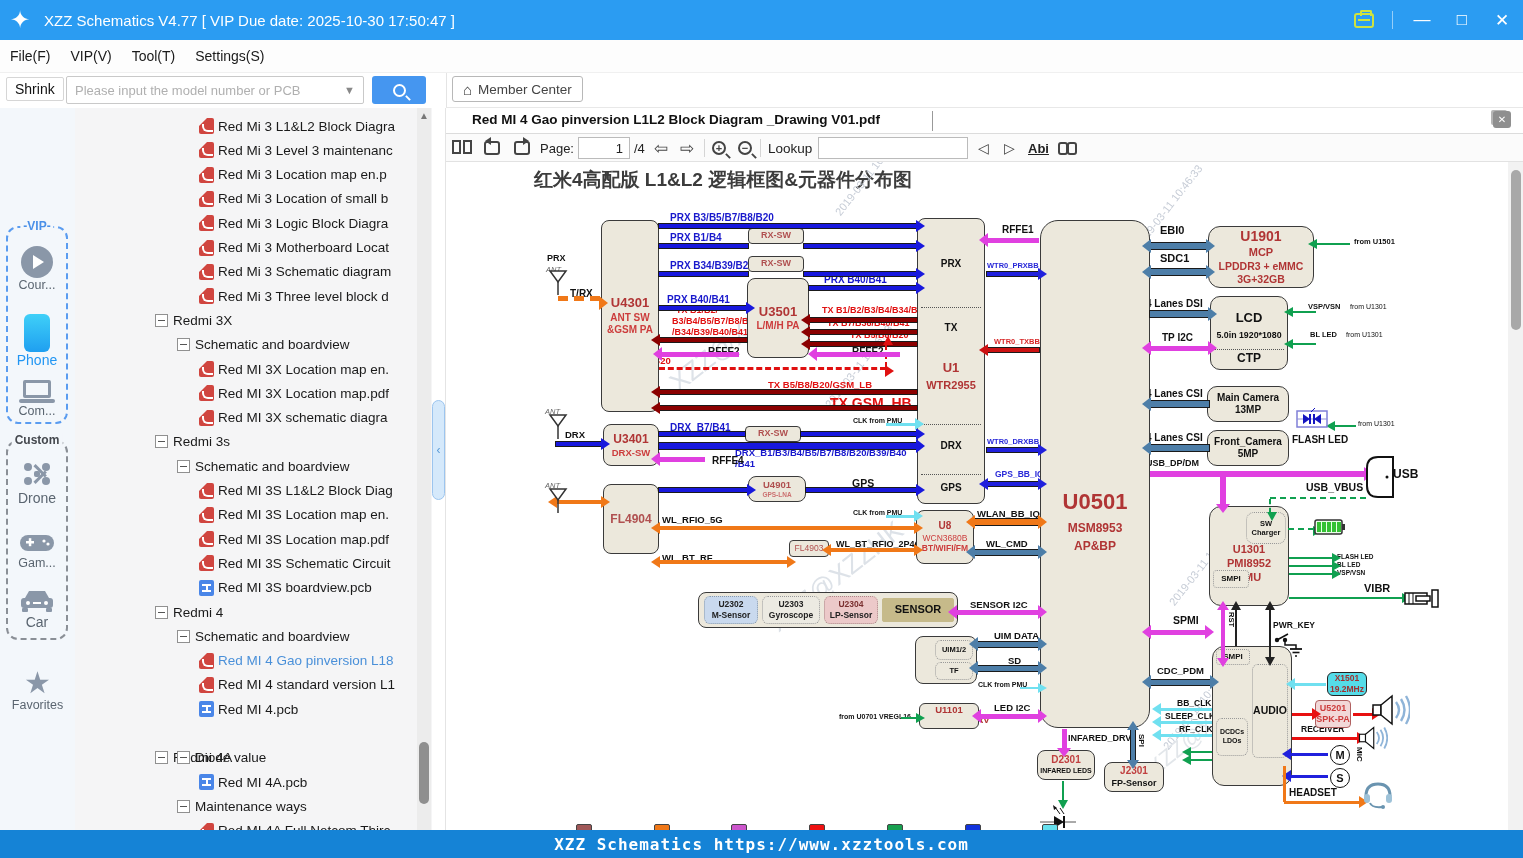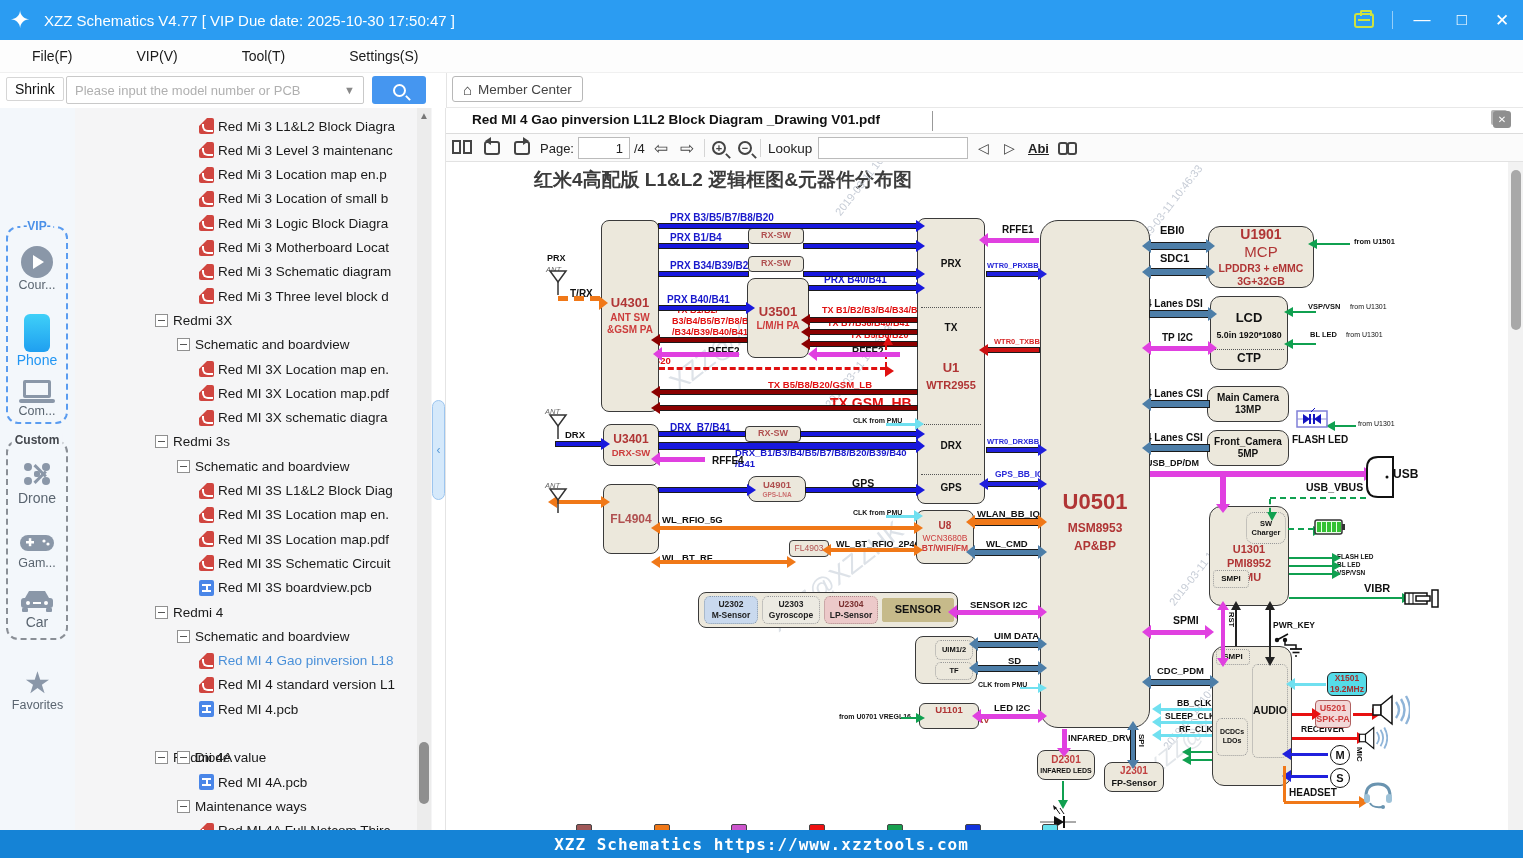--- a/index.html
+++ b/index.html
@@ -11,21 +11,21 @@
 #logo{font-size:24px;margin:0 14px 0 10px;color:#fff}
 #title-text{font-size:15px}
 .winbtns{position:absolute;right:10px;top:0;height:40px;display:flex;align-items:center;gap:18px;color:#fff}
 .wb{font-size:17px;width:22px;text-align:center;cursor:default}
 .briefcase{width:20px;height:15px;border:2px solid #cfe23e;border-radius:3px;position:relative}
 .briefcase:before{content:"";position:absolute;left:4px;top:-5px;width:8px;height:4px;border:2px solid #cfe23e;border-bottom:none;border-radius:2px 2px 0 0}
 .briefcase:after{content:"";position:absolute;left:2px;top:4px;width:12px;height:2px;background:#cfe23e}
 .vsep{width:1px;height:18px;background:rgba(255,255,255,.5)}
 
 #menubar{position:absolute;left:0;top:40px;width:1523px;height:33px;background:#fdfdfd;display:flex;align-items:center;border-bottom:1px solid #f0f0f0}
-.menu-item{font-size:14px;color:#1a1a1a;padding:0 32px}
+.menu-item{font-size:14px;color:#1a1a1a;padding:0 10px}
 
 #searchrow{position:absolute;left:0;top:73px;width:446px;height:35px;background:#fff}
 #shrink{position:absolute;left:6px;top:4px;font-size:14px;color:#111;border:1px solid #d6d6d6;background:#fff;padding:3px 8px;border-radius:2px}
 #searchbox{position:absolute;left:66px;top:3px;width:298px;height:28px;border:1px solid #c9c9c9;border-radius:2px;background:#fff;display:flex;align-items:center}
 #searchbox input{border:none;outline:none;flex:1;font-size:13px;padding:0 8px;color:#333;font-family:"Liberation Sans",sans-serif}
 #searchbox input::placeholder{color:#b0b0b0}
 .chev{color:#888;font-size:11px;margin-right:8px}
 #searchbtn{position:absolute;left:372px;top:3px;width:54px;height:28px;background:#4596f0;border-radius:3px;display:flex;align-items:center;justify-content:center}
 .mag{width:13px;height:13px;border:2px solid #fff;border-radius:50%;position:relative}
 .mag:after{content:"";position:absolute;left:10px;top:11px;width:6px;height:2px;background:#fff;transform:rotate(45deg)}
@@ -574,21 +574,21 @@
         <div class="blk" style="left: 591px; top: 588px; width: 58px; height: 30px; border-color: rgb(58, 58, 58); border-radius: 8px;">
           <span class="bl" style="font-size: 10px; color: rgb(192, 64, 64); font-weight: bold;">D2301</span>
           <span class="bl" style="font-size: 7px; color: rgb(17, 17, 17); font-weight: bold;">INFARED LEDS</span>
         </div>
         <div class="blk" style="left: 658px; top: 600px; width: 60px; height: 30px; border-color: rgb(58, 58, 58); border-radius: 8px;">
           <span class="bl" style="font-size: 10px; color: rgb(192, 64, 64); font-weight: bold;">J2301</span>
           <span class="bl" style="font-size: 9px; color: rgb(17, 17, 17); font-weight: bold;">FP-Sensor</span>
         </div>
         <div class="blk" style="left: 762px; top: 64px; width: 106px; height: 62px; border-color: rgb(58, 58, 58); border-radius: 12px;">
           <span class="bl" style="font-size: 14px; color: rgb(176, 53, 53); font-weight: bold;">U1901</span>
-          <span class="bl" style="font-size: 15px; color: rgb(176, 53, 53); font-weight: normal;">MCP</span>
+          <span class="bl" style="font-size: 11px; color: rgb(176, 53, 53); font-weight: bold;">MCP</span>
           <span class="bl" style="font-size: 10.5px; color: rgb(176, 53, 53); font-weight: bold;">LPDDR3 + eMMC</span>
           <span class="bl" style="font-size: 10.5px; color: rgb(176, 53, 53); font-weight: bold;">3G+32GB</span>
         </div>
         <div class="blk" style="left: 764px; top: 134px; width: 78px; height: 74px; border-color: rgb(58, 58, 58); border-radius: 10px;">
           <div class="bdiv" style="top: 52px;"></div>
           <span class="bl dyp" style="top: 12.9px; font-size: 13px; color: rgb(17, 17, 17); font-weight: bold;">LCD</span>
           <span class="bl dyp" style="top: 32.84px; font-size: 8.8px; color: rgb(17, 17, 17); font-weight: bold;">5.0in 1920*1080</span>
           <span class="bl dyp" style="top: 53.6px; font-size: 12px; color: rgb(17, 17, 17); font-weight: bold;">CTP</span>
         </div>
         <div class="blk" style="left: 761px; top: 224px; width: 82px; height: 36px; border-color: rgb(58, 58, 58); border-radius: 10px;">

